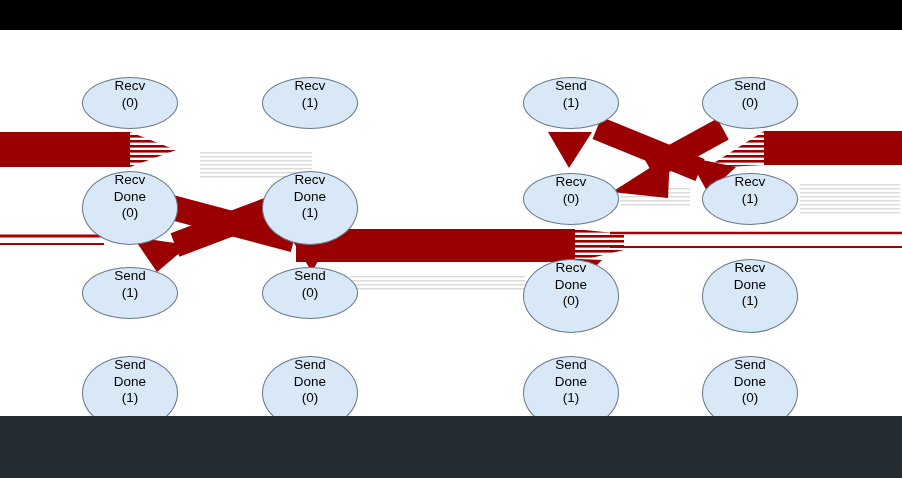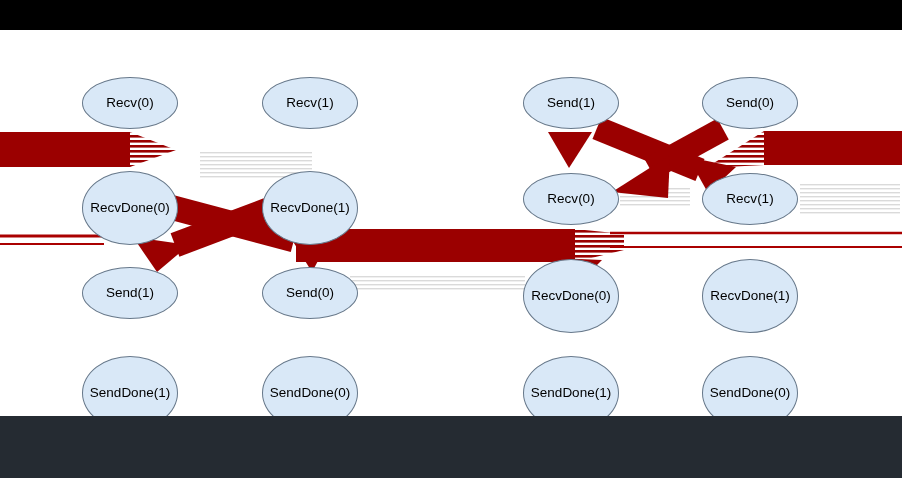--- a/index.html
+++ b/index.html
@@ -3,21 +3,21 @@
 <meta charset="utf-8">
 <style>
   html,body{margin:0;padding:0;background:#ffffff;}
   body{width:902px;height:478px;position:relative;overflow:hidden;
        font-family:"Liberation Sans","DejaVu Sans",sans-serif;}
   .top-bar{position:absolute;left:0;top:0;width:902px;height:30px;z-index:40;}
   .bottom-bar{position:absolute;left:0;top:416px;width:902px;height:62px;z-index:40;}
   .diagram{position:absolute;left:0;top:0;width:902px;height:478px;}
   #arrow-layer{position:absolute;left:0;top:0;z-index:5;}
   .graph-node{position:absolute;z-index:20;border-radius:50%;
-      display:flex;flex-direction:row;align-items:center;justify-content:center;
+      display:flex;flex-direction:column;align-items:center;
       box-sizing:border-box;border:1.6px solid #67788a;
       text-align:center;color:#000;}
   .graph-node span{display:block;font-size:13.5px;line-height:16.5px;white-space:nowrap;}
 </style>
 </head>
 <body style="background: rgb(255, 255, 255);">
 
 <div class="diagram">
   <svg id="arrow-layer" width="902" height="478" viewBox="0 0 902 478" xmlns="http://www.w3.org/2000/svg">
     <defs>

